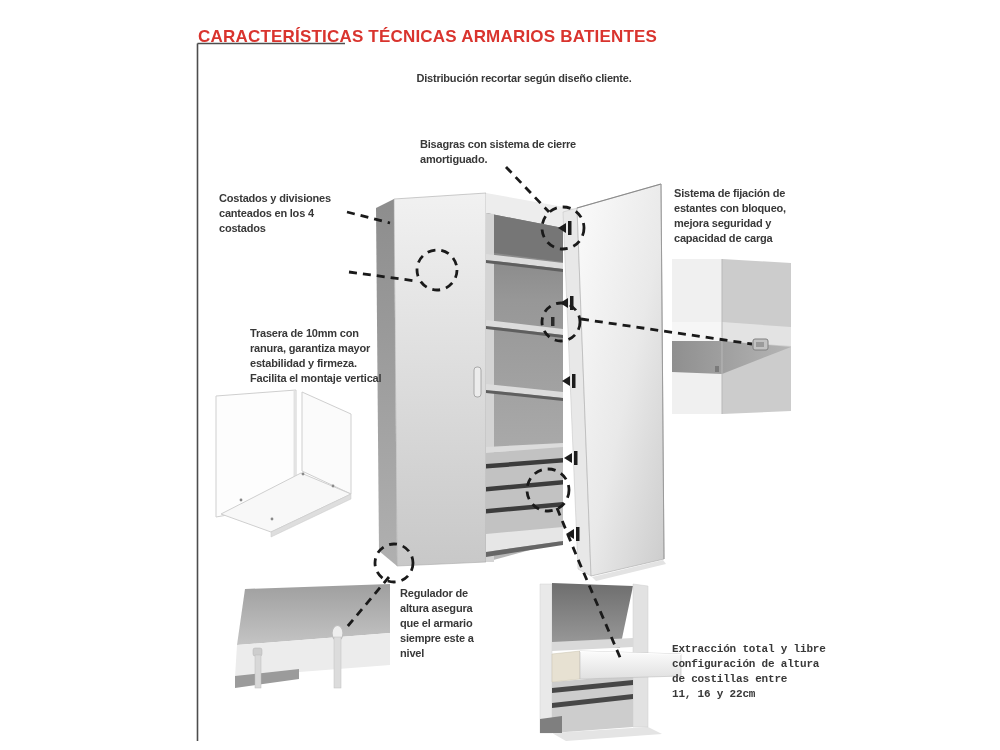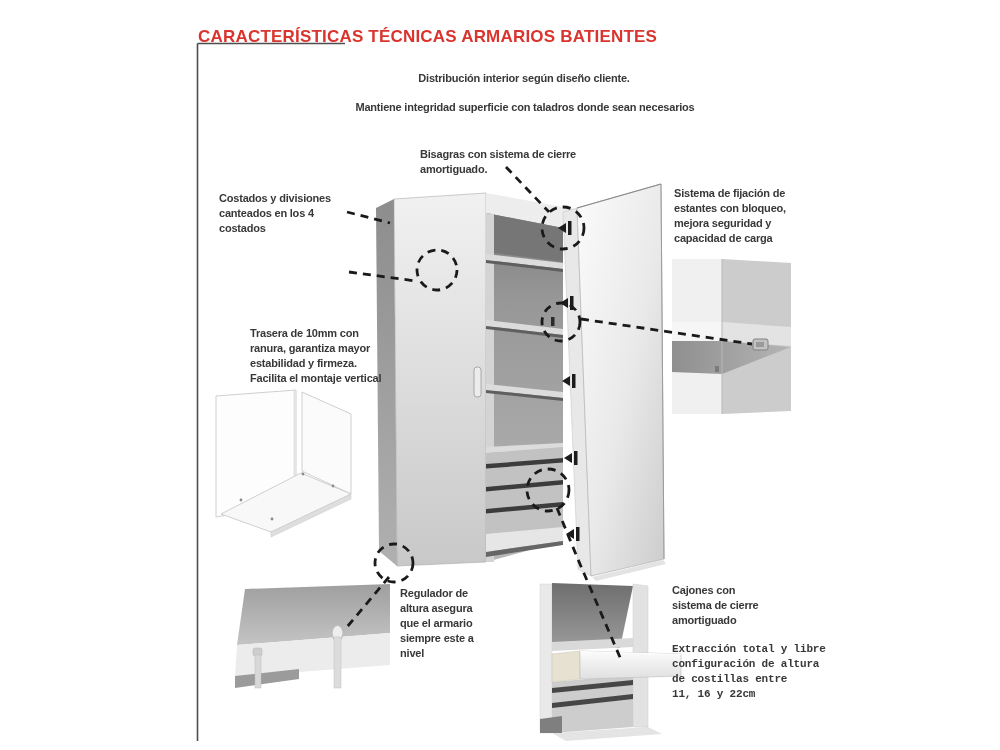--- a/index.html
+++ b/index.html
@@ -181,25 +181,24 @@
       <path d="M349,272 L416,281"></path>
       <path d="M506,167 L549,212"></path>
       <path d="M581,319 L752,344"></path>
       <path d="M557,508 L577,557 L622,662"></path>
       <path d="M389,577 L347,627"></path>
     </g>
   </svg>
 
   <div class="page-title">CARACTERÍSTICAS TÉCNICAS ARMARIOS BATIENTES</div>
 
-  <div class="note center" style="left:324px;top:71px;width:400px;">Distribución interior según diseño cliente.</div>
-
-  <div class="note center" style="left:305px;top:100px;width:440px;">Mantiene integridad superficie con taladros donde sean necesarios</div>
-
-  <div class="note" style="left:420px;top:137px;margin-top:10px;">Bisagras con sistema de cierre
+  <div class="note center" style="left:324px;top:71px;width:400px;">Distribución recortar según diseño cliente.</div>
+
+
+  <div class="note" style="left:420px;top:137px;">Bisagras con sistema de cierre
 amortiguado.</div>
 
   <div class="note" style="left:219px;top:191px;">Costados y divisiones
 canteados en los 4
 costados</div>
 
 
   <div class="note" style="left:217px;top:326px;margin-left:33px;">Trasera de 10mm con
 ranura, garantiza mayor
 estabilidad y firmeza.
@@ -209,21 +208,18 @@
 estantes con bloqueo,
 mejora seguridad y
 capacidad de carga</div>
 
   <div class="note" style="left:400px;top:586px;">Regulador de
 altura asegura
 que el armario
 siempre este a
 nivel</div>
 
-  <div class="note" style="left:672px;top:583px;">Cajones con
-sistema de cierre
-amortiguado</div>
 
   <div class="note" style="left:672px;top:642px;font-family:Liberation Mono, monospace;">Extracción total y libre
 configuración de altura
 de costillas entre
 11, 16 y 22cm</div>
 </div>
 
 </body></html>

